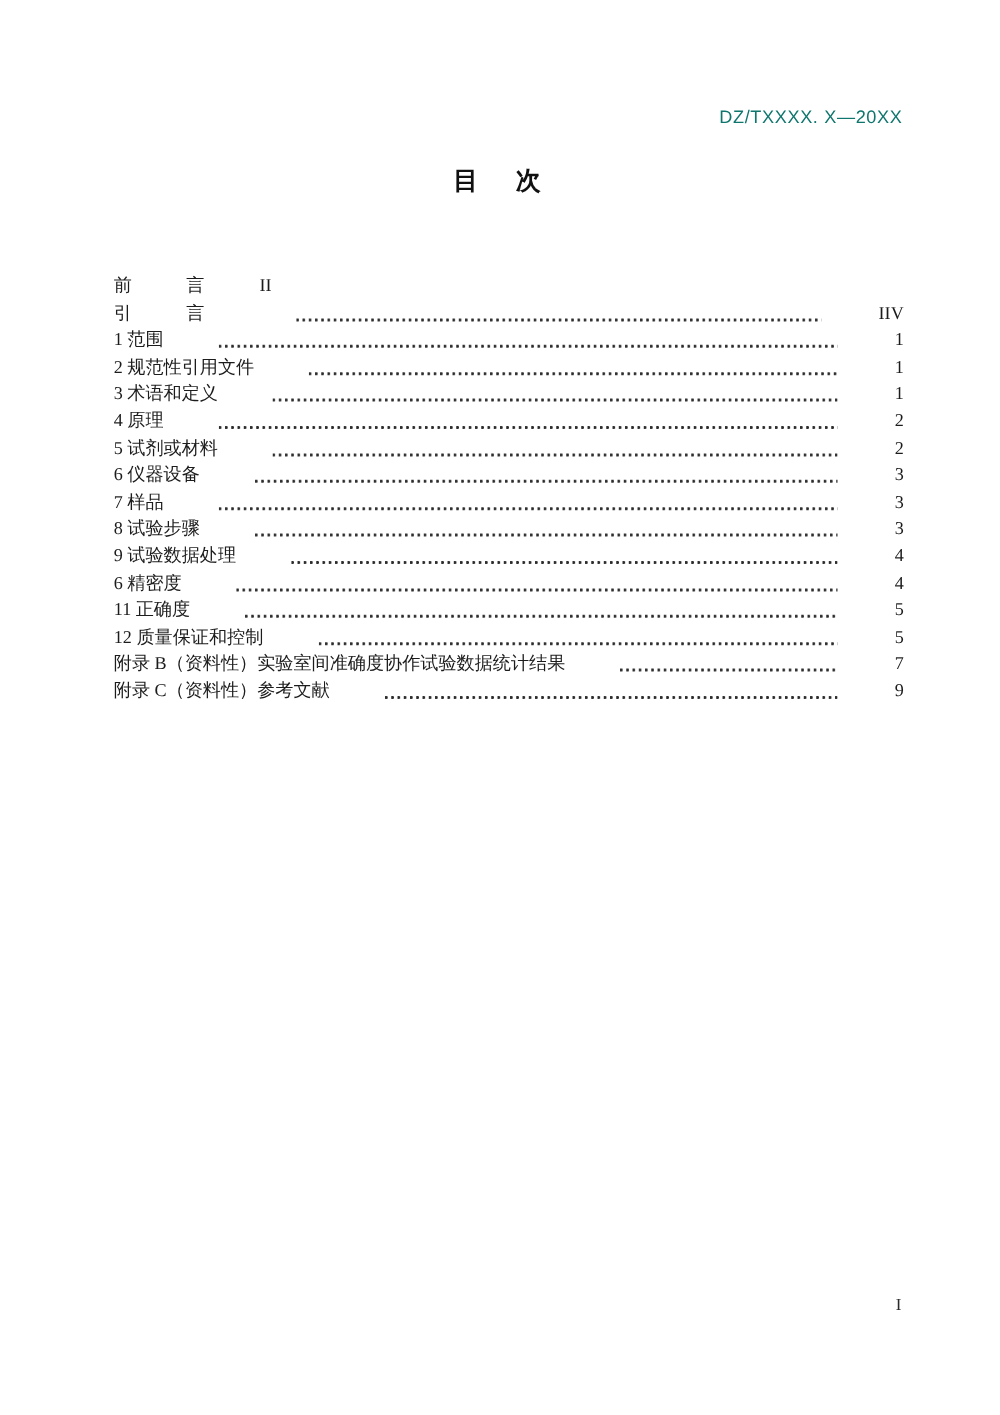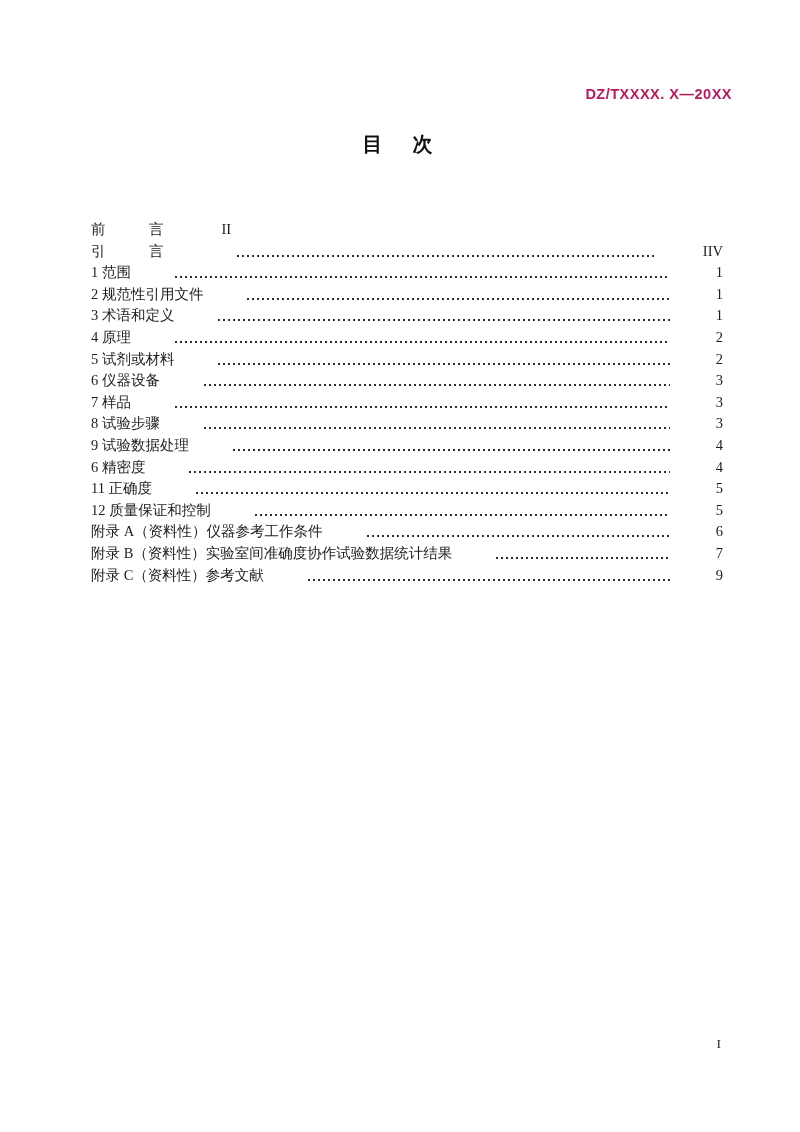--- a/index.html
+++ b/index.html
@@ -12,26 +12,26 @@
     width: 800px;
     height: 1132px;
     background: #ffffff;
     font-family: "Liberation Serif", "DejaVu Serif", serif;
     color: #1c1c1c;
     overflow: hidden;
   }
   .std-code {
     position: absolute;
     top: 86px;
-    right: 68px;
+    right: 78px;
     font-family: "Liberation Sans", "DejaVu Sans", sans-serif;
     font-size: 14.5px;
-    font-weight: 700;
+    font-weight: 400;
     letter-spacing: 0.5px;
-    color: #be185d;
+    color: #0f766e;
   }
   .doc-title {
     position: absolute;
     top: 131px;
     left: 0;
     width: 100%;
     text-align: center;
     font-family: "Liberation Sans", "DejaVu Sans", sans-serif;
     font-size: 20px;
     font-weight: bold;
@@ -64,21 +64,21 @@
     margin: 0 3px 4.5px 4px;
     background-image: radial-gradient(circle at 1px 2px, #2d2d2d 1px, transparent 1.4px);
     background-size: 5px 4px;
     background-repeat: repeat-x;
   }
   .toc-page {
     flex: 0 0 auto;
     margin-left: 3px;
   }
   .toc-row.no-leader .toc-page {
-    margin-left: 18px;
+    margin-left: 4px;
   }
   .footer-page-num {
     position: absolute;
     top: 1036px;
     right: 79px;
     font-size: 13.5px;
     color: #2a2a2a;
   }
 </style>
 </head>
@@ -155,25 +155,20 @@
     <span class="toc-label">11 正确度</span>
     <span class="toc-dots"></span>
     <span class="toc-page">5</span>
   </div>
       <div class="toc-row">
     <span class="toc-label">12 质量保证和控制</span>
     <span class="toc-dots"></span>
     <span class="toc-page">5</span>
   </div>
       <div class="toc-row">
-    <span class="toc-label">附录 A（资料性）仪器参考工作条件</span>
-    <span class="toc-dots"></span>
-    <span class="toc-page">6</span>
-  </div>
-      <div class="toc-row">
     <span class="toc-label">附录 B（资料性）实验室间准确度协作试验数据统计结果</span>
     <span class="toc-dots"></span>
     <span class="toc-page">7</span>
   </div>
       <div class="toc-row">
     <span class="toc-label">附录 C（资料性）参考文献</span>
     <span class="toc-dots"></span>
     <span class="toc-page">9</span>
   </div>
     </div>

